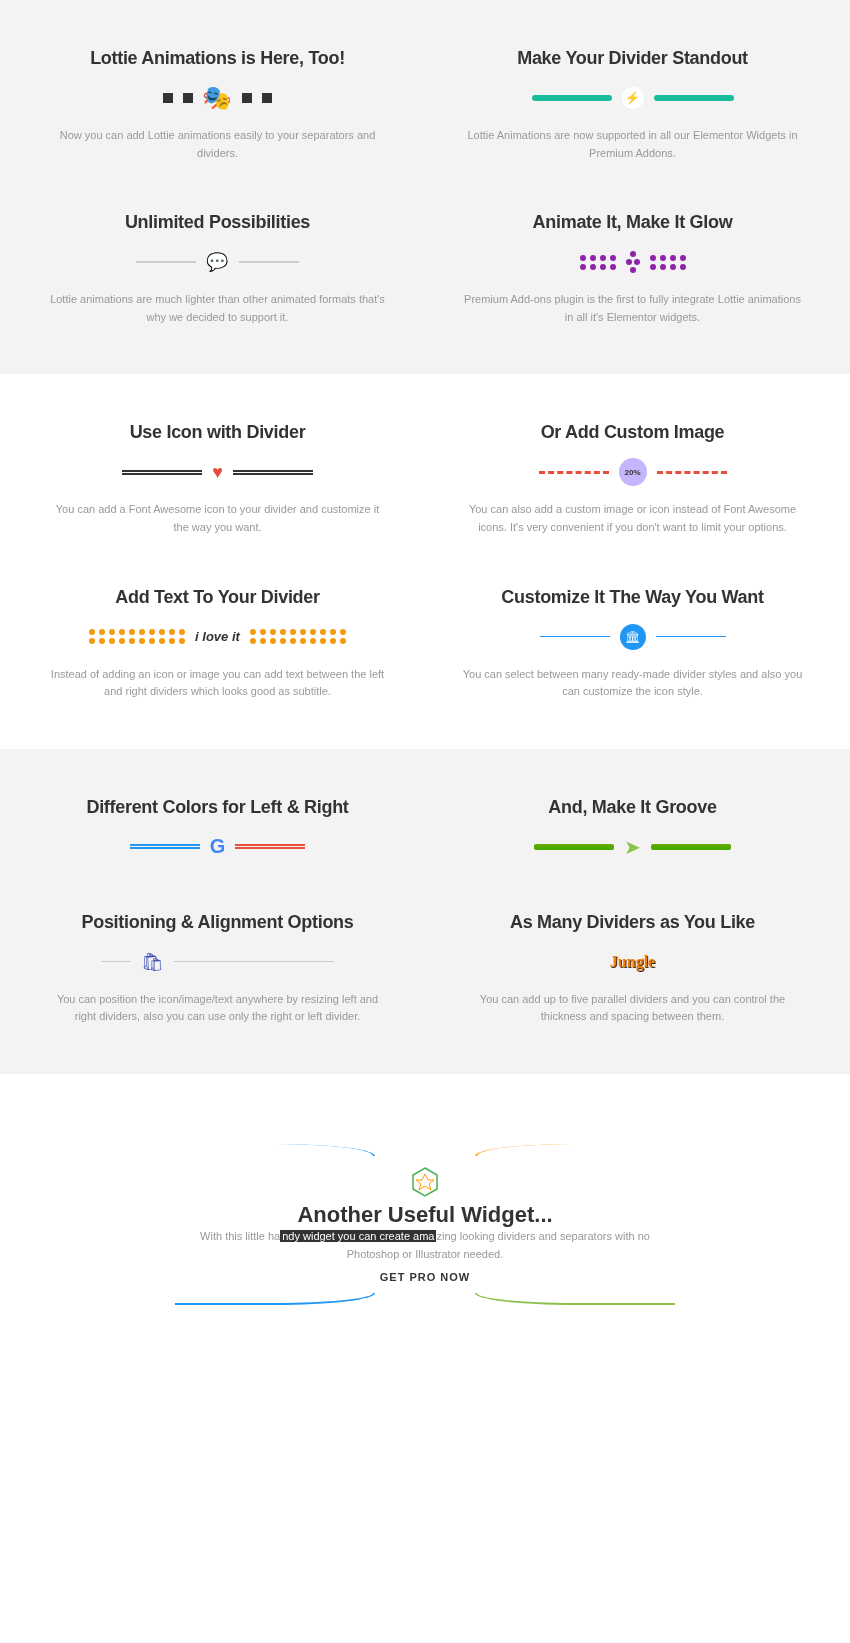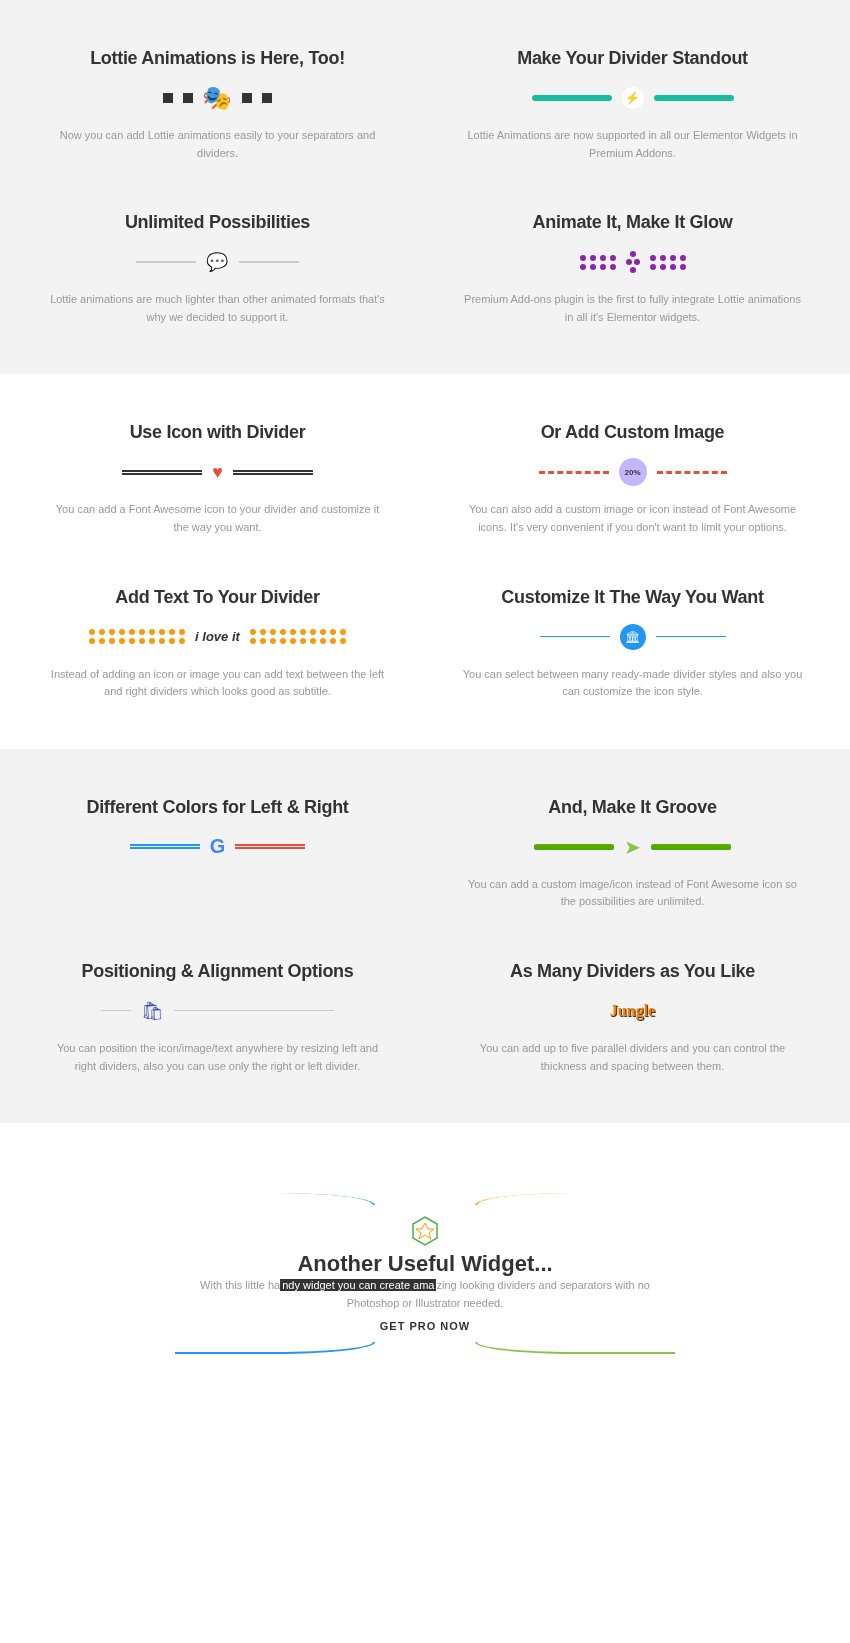--- a/index.html
+++ b/index.html
@@ -242,21 +242,20 @@
 </div>
 </div>
 
 <div class="card">
 <h3>And, Make It Groove</h3>
 <div class="divider-wrap">
 <span class="groove"></span>
 <span class="cursor">➤</span>
 <span class="groove"></span>
 </div>
-<p>You can add a custom image/icon instead of Font Awesome icon so the possibilities are unlimited.</p>
 </div>
 
 <div class="card">
 <h3>Positioning &amp; Alignment Options</h3>
 <div class="divider-wrap">
 <span class="thin-gray" style="width:30px"></span>
 <span class="icon bag">🛍</span>
 <span class="thin-gray" style="width:160px"></span>
 </div>
 <p>You can position the icon/image/text anywhere by resizing left and right dividers, also you can use only the right or left divider.</p>

